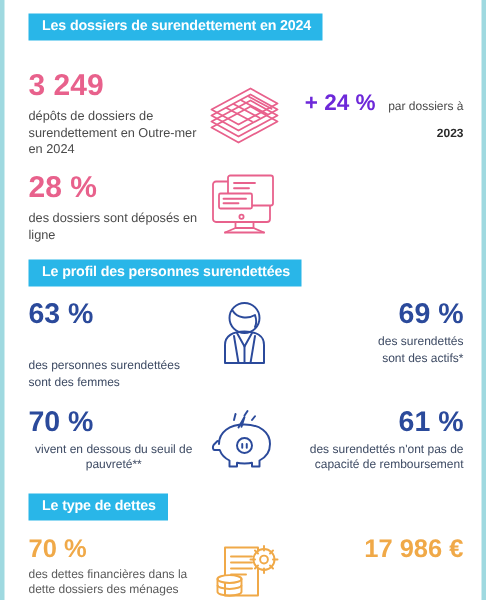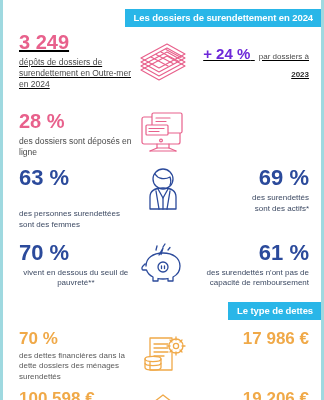--- a/index.html
+++ b/index.html
@@ -19,59 +19,59 @@
   }
   .banner {
     display: inline-block;
     background: #29b6e8;
     color: #ffffff;
     font-weight: bold;
     letter-spacing: -0.1px;
     padding: 3px 8px 4px 9px;
     white-space: nowrap;
   }
-  .banner-wrap { padding-left: 16px; text-align: right; }
+  .banner-wrap { padding-left: 16px; }
 
   .row { display: flex; align-items: flex-start; width: 100%; }
   .col-left  { width: 132px; padding-left: 16px; }
   .col-icon  { width: 62px; display: flex; justify-content: center; align-items: flex-start; }
   .col-right { width: 130px; padding-right: 12px; text-align: right; }
 
   .big { font-weight: bold; line-height: 1.0; }
   .sub { line-height: 1.30; color: #4a4a4a; }
 
   
   .s1 .big { color: #e8618c; font-size: 20px; }
   .s1 .sub { font-size: 8.5px; }
   .s1-sub-small { font-size: 8px; color: #4a4a4a; }
   .pct24 { color: #6d28d9; font-size: 15px; font-weight: bold; }
   .yr { font-weight: bold; color: #2b2b2b; }
 
   
-  .s2 .big { color: #2b4a9b; font-size: 22px; }
+  .s2 .big { color: #2b4a9b; font-size: 19px; }
   .s2 .sub { font-size: 8px; color: #3d4a63; }
 
   
   .s3 .big { color: #f0a948; font-size: 17px; }
   .s3 .sub { font-size: 8px; color: #5a5a5a; }
 
   svg { display: block; }
 </style>
 </head>
 <body>
 
 <div id="page">
 
   <div class="s1">
 
     <div class="banner-wrap" style="padding-top:7px;">
       <span class="banner" style="font-size:9.5px;">Les dossiers de surendettement en 2024</span>
     </div>
 
-    <div class="row" style="margin-top:5px;text-decoration:underline;">
+    <div class="row" style="margin-top:20px;">
       <div class="col-left">
         <div class="big">3 249</div>
         <div class="sub" style="margin-top:5px;">dépôts de dossiers de surendettement en Outre-mer en 2024</div>
       </div>
       <div class="col-icon" style="padding-top:4px;">
         <svg width="56" height="50" viewBox="0 0 56 50" fill="none" stroke="#e8618c" stroke-width="1.2" stroke-linejoin="round" stroke-linecap="round">
           <path d="M6 34 L24 44 L50 30 L32 20 Z"></path>
           <path d="M6 30 L24 40 L50 26 L32 16 Z"></path>
           <path d="M6 26 L24 36 L50 22 L32 12 Z"></path>
           <path d="M6 22 L24 32 L50 18 L32 8 Z"></path>
@@ -80,21 +80,21 @@
           <path d="M26 16 L43 25"></path>
           <path d="M31 13.5 L46 21.5"></path>
         </svg>
       </div>
       <div class="col-right" style="padding-top:13px;">
         <span class="pct24">+ 24 %</span>
         <span class="s1-sub-small" style="margin-left:4px;">par dossiers à </span><span class="s1-sub-small yr">2023</span>
       </div>
     </div>
 
-    <div class="row" style="margin-top:21px;">
+    <div class="row" style="margin-top:10px;">
       <div class="col-left">
         <div class="big">28 %</div>
         <div class="sub" style="margin-top:5px;">des dossiers sont déposés en ligne</div>
       </div>
       <div class="col-icon">
         <svg width="50" height="46" viewBox="0 0 50 46" fill="none" stroke="#e8618c" stroke-width="1.2" stroke-linejoin="round" stroke-linecap="round">
           <rect x="4" y="6" width="38" height="27" rx="2"></rect>
           <path d="M19 33 L19 37 L31 37 L31 33"></path>
           <path d="M12 40 L38 40"></path>
           <path d="M19 37 L12 40"></path>
@@ -107,20 +107,23 @@
             <path d="M11 20.5 L21 20.5"></path>
           <circle cx="23" cy="29.5" r="1.4"></circle>
         </svg>
       </div>
       <div class="col-right"></div>
     </div>
   </div>
 
   <div class="s2">
 
+    <div class="banner-wrap" style="padding-top:9px;">
+      <span class="banner" style="font-size:9.5px;">Le profil des personnes surendettées</span>
+    </div>
 
     <div class="row" style="margin-top:9px;">
       <div class="col-left">
         <div class="big">63 %</div>
         <div class="sub" style="margin-top:20px;">des personnes surendettées sont des femmes</div>
       </div>
       <div class="col-icon">
         <svg width="44" height="46" viewBox="0 0 44 46" fill="none" stroke="#2b4a9b" stroke-width="1.3" stroke-linejoin="round" stroke-linecap="round">
           <path d="M9 42 L9 30 C9 24 14 21 22 21 C30 21 35 24 35 30 L35 42 Z"></path>
           <circle cx="22" cy="12" r="10"></circle>

